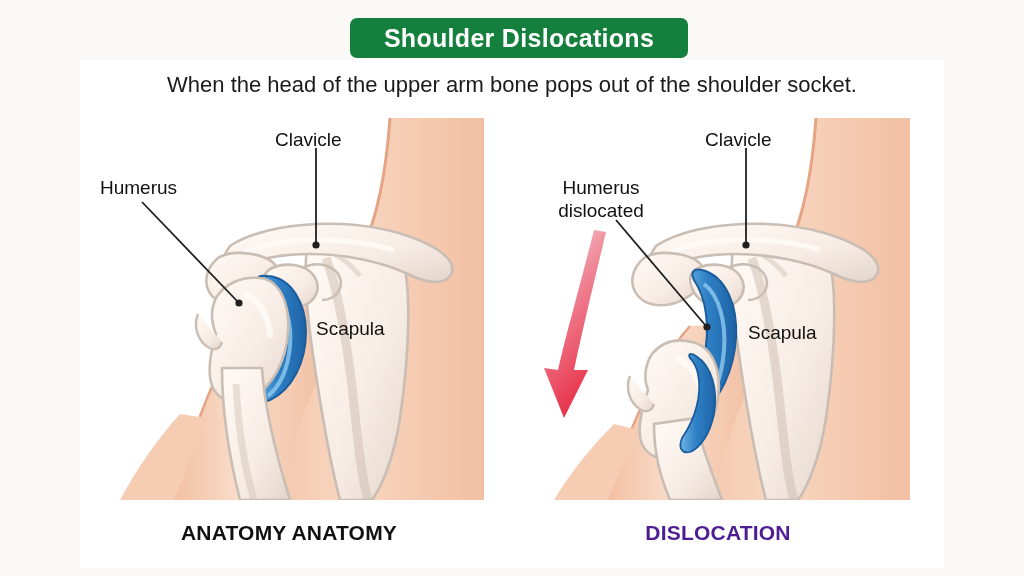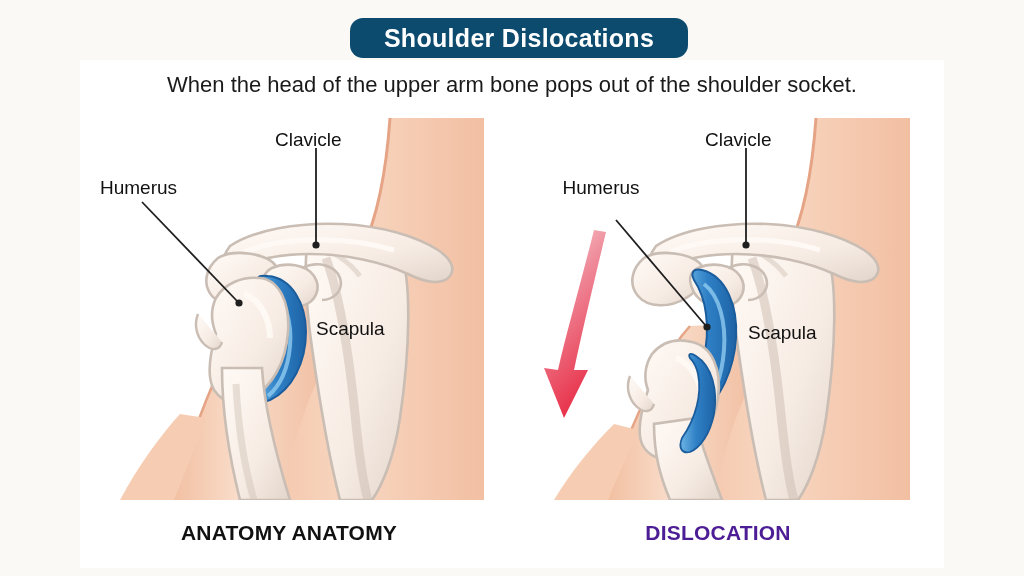--- a/index.html
+++ b/index.html
@@ -15,22 +15,22 @@
   .card {
     position:absolute; left:80px; top:60px;
     width:864px; height:508px;
     background:#ffffff;
   }
 
   
   .title-banner {
     position:absolute; left:350px; top:18px;
     width:338px; height:40px;
-    background:#0c4a6e;
-    border-radius:13px;
+    background:#15803d;
+    border-radius:7px;
     display:flex; align-items:center; justify-content:center;
   }
   .title-text {
     color:#ffffff;
     font-size:25px;
     font-weight:bold;
     letter-spacing:.3px;
     white-space:nowrap;
   }
 
@@ -336,20 +336,21 @@
       </g>
 
       <g>
         <line x1="96" y1="102" x2="186" y2="208" stroke="#1f1f1f" stroke-width="1.8"></line>
         <circle cx="187" cy="209" r="3.6" fill="#1f1f1f"></circle>
       </g>
     </svg>
 
     <div class="lbl two-line" style="left:6px; top:58px;">
       <div>Humerus</div>
+      <div>dislocated</div>
     </div>
     <div class="lbl" style="left:185px; top:10px;">Clavicle</div>
     <div class="lbl" style="left:228px; top:203px;">Scapula</div>
   </div>
 
   <div class="caption" id="caption-normal">ANATOMY ANATOMY</div>
   <div class="caption" id="caption-disloc">DISLOCATION</div>
 
 </div>
 

